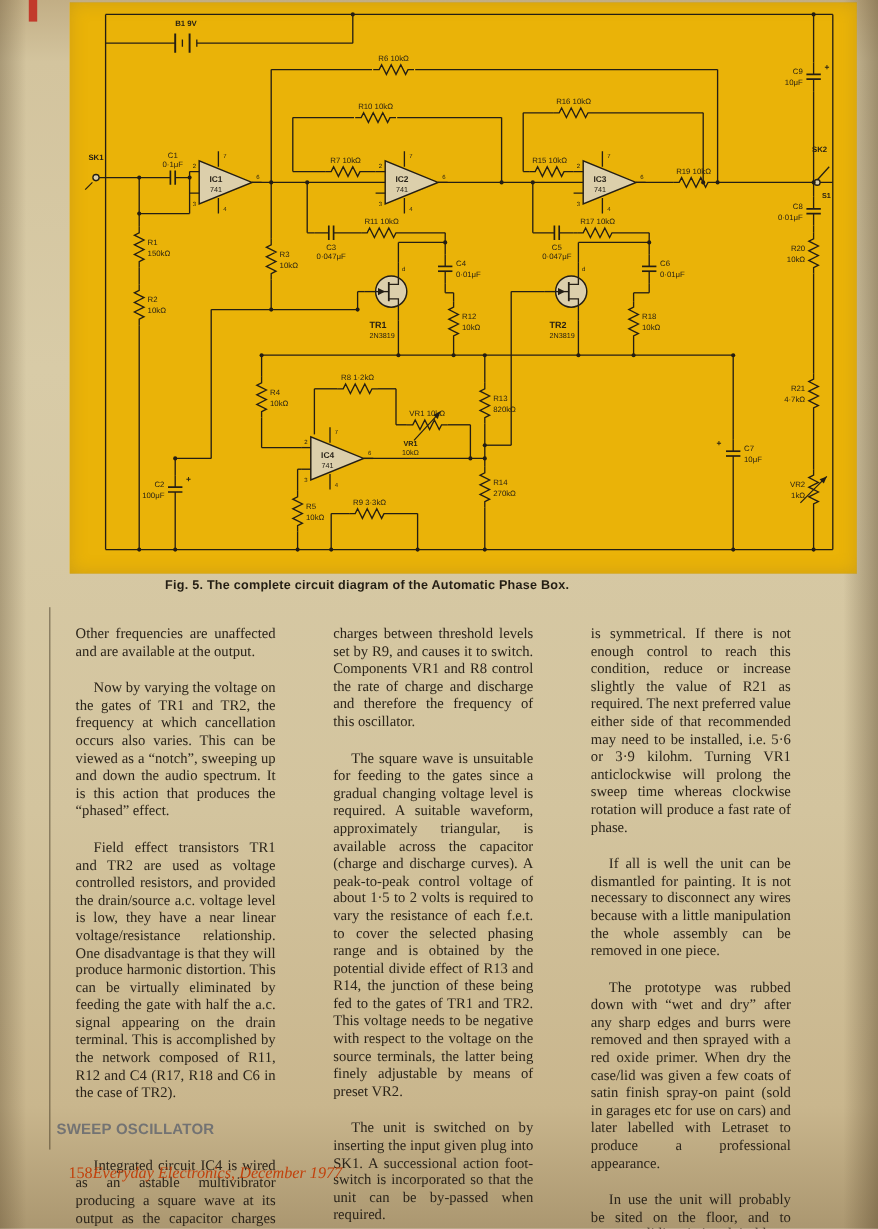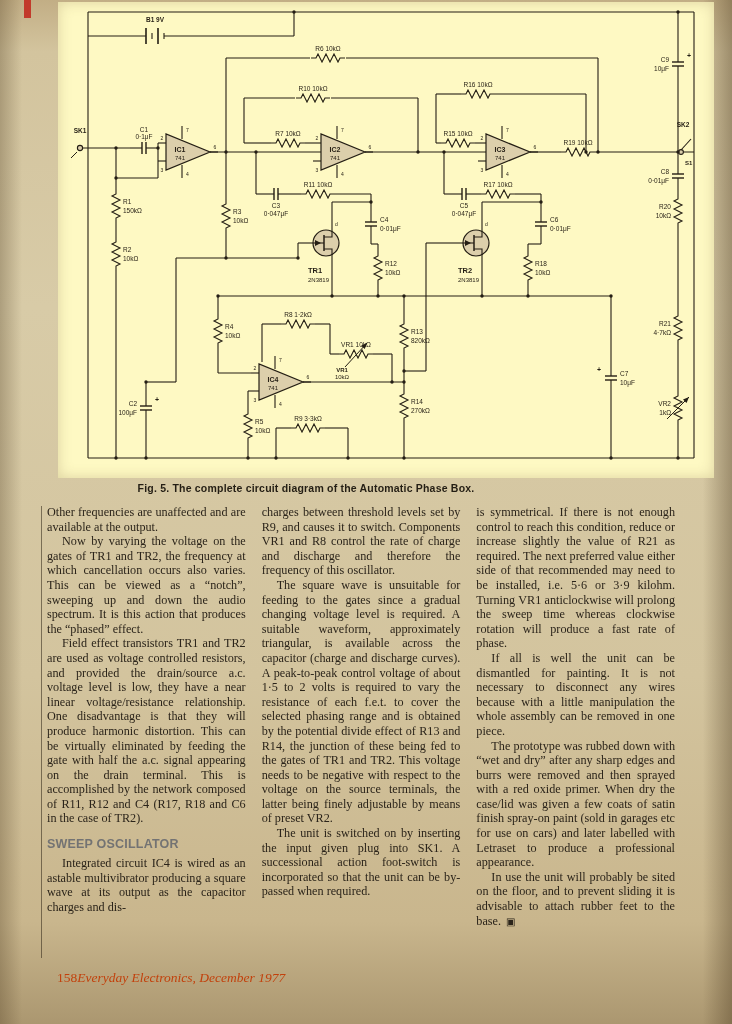--- a/index.html
+++ b/index.html
@@ -4,29 +4,29 @@
 <style>
   html,body{margin:0;padding:0;}
   body{
     width:732px;height:1024px;position:relative;overflow:hidden;
     font-family:"Liberation Serif",serif;
     background:
       linear-gradient(90deg, rgba(74,56,30,.30) 0%, rgba(74,56,30,0) 3%, rgba(74,56,30,0) 96%, rgba(74,56,30,.40) 100%),
       linear-gradient(180deg,#c2ae85 0%,#d3c49e 5%,#d8cba7 30%,#d3c49e 66%,#c9b68d 90%,#ab9770 100%);
   }
   .redmark{position:absolute;left:24px;top:0;width:7px;height:18px;background:#c23a2b;}
-  .panel{position:absolute;left:58px;top:2px;width:656px;height:476px;background:#fef9c3;
+  .panel{position:absolute;left:58px;top:2px;width:656px;height:476px;background:#eab308;
     box-shadow:0 0 14px rgba(120,95,55,.25) inset;}
   .panel svg{position:absolute;left:8px;top:4px;}
   .caption{position:absolute;top:482px;left:0;width:612px;text-align:center;
     font:bold 10.5px "Liberation Sans",sans-serif;color:#241e14;letter-spacing:.2px;}
   .rule{position:absolute;left:41px;top:506px;width:1px;height:452px;background:rgba(46,36,22,.55);}
   .article{position:absolute;left:47px;top:505px;width:628px;display:flex;gap:16px;color:#2b241a;}
   .col{width:199px;}
-  .col p{margin:0;font:12.2px/14.6px "Liberation Serif",serif;text-align:justify;text-indent:15px;}
+  .col p{margin:16px;font:12.2px/14.6px "Liberation Serif",serif;text-align:justify;text-indent:15px;}
   .col p:first-child{text-indent:0;}
   .head{font:bold 12.5px/14px "Liberation Sans",sans-serif;margin:11px 0 5px;color:#737373;letter-spacing:.2px;}
   .endmark{font-size:10px;margin-left:5px;}
   .footer{position:absolute;top:970px;left:0;width:732px;display:flex;color:#c2410c;}
   .footer .pg{margin-left:57px;font:13.5px "Liberation Serif",serif;}
   .footer .journal{margin-right:30px;font:italic 13.5px "Liberation Serif",serif;}
 </style>
 </head>
 <body>
 

